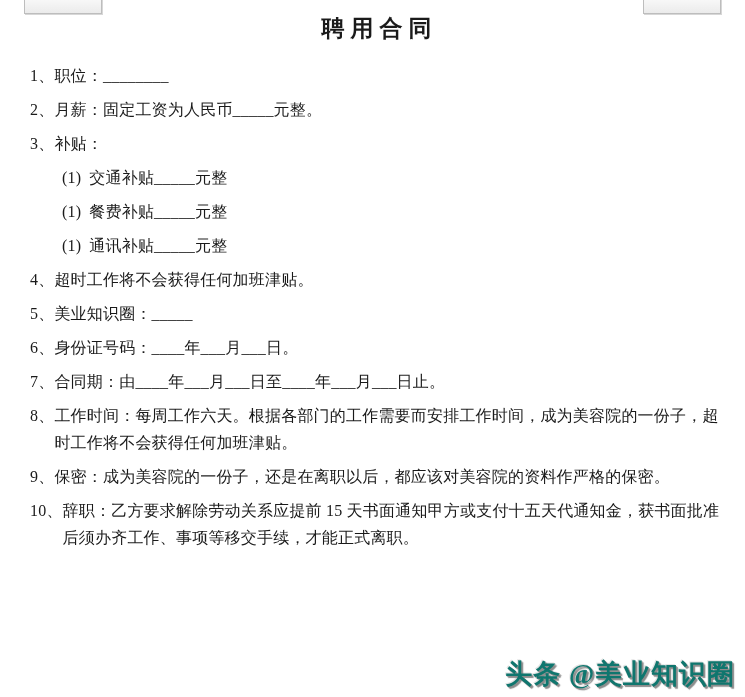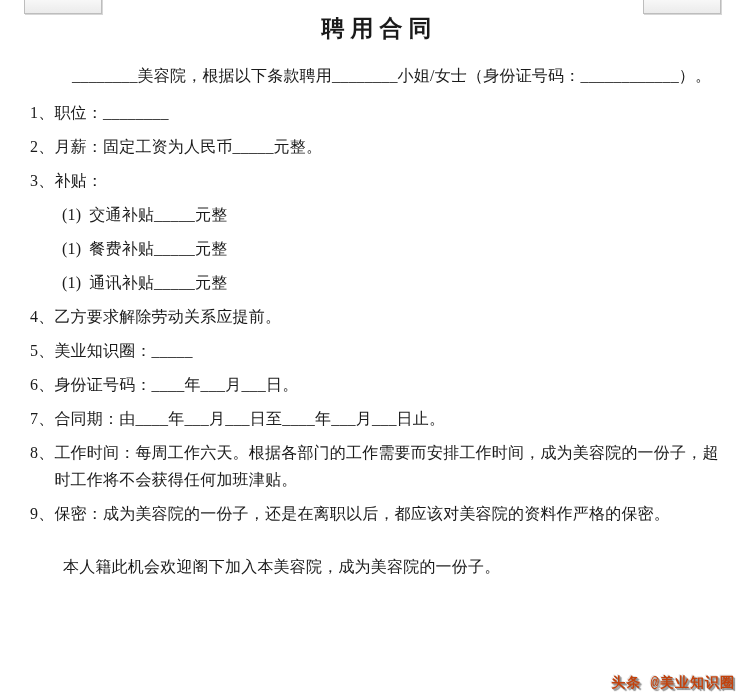--- a/index.html
+++ b/index.html
@@ -75,40 +75,39 @@
     margin: 26px 0 0 0;
     padding-left: 33px;
     font-size: 16px;
     line-height: 27px;
     letter-spacing: 0.2px;
   }
   .watermark {
     position: absolute;
     right: 10px;
     bottom: 5px;
-    font-family: Liberation Mono, monospace;
-    font-size: 14px;
+    font-family: Liberation Serif, serif;
+    font-size: 27px;
     font-weight: bold;
     letter-spacing: 1px;
     white-space: nowrap;
-    color: #c2410c;
+    color: #0f766e;
     text-shadow: 2px 2px 1px #8c8c8c, 1px 1px 0 #a8a8a8, -1px -1px 0 #e3e3e3;
   }
 </style>
 </head>
 <body>
 
 <div class="page">
 
   <div class="corner corner-left"></div>
   <div class="corner corner-right"></div>
 
   <h1 class="title">聘用合同</h1>
 
-  <p class="intro">________美容院，根据以下条款聘用________小姐/女士（身份证号码：____________）。</p>
 
   <div class="clause">
     <span class="num">1、</span>
     <span class="txt">职位：________</span>
   </div>
 
   <div class="clause">
     <span class="num">2、</span>
     <span class="txt">月薪：固定工资为人民币_____元整。</span>
   </div>
@@ -128,21 +127,21 @@
     <span class="txt">餐费补贴_____元整</span>
   </div>
 
   <div class="clause sub">
     <span class="num">(1)</span>
     <span class="txt">通讯补贴_____元整</span>
   </div>
 
   <div class="clause">
     <span class="num">4、</span>
-    <span class="txt">乙方要求解除劳动关系应提前。</span>
+    <span class="txt">超时工作将不会获得任何加班津贴。</span>
   </div>
 
   <div class="clause">
     <span class="num">5、</span>
     <span class="txt">美业知识圈：_____</span>
   </div>
 
   <div class="clause">
     <span class="num">6、</span>
     <span class="txt">身份证号码：____年___月___日。</span>
@@ -156,18 +155,21 @@
   <div class="clause">
     <span class="num">8、</span>
     <span class="txt">工作时间：每周工作六天。根据各部门的工作需要而安排工作时间，成为美容院的一份子，超时工作将不会获得任何加班津贴。</span>
   </div>
 
   <div class="clause">
     <span class="num">9、</span>
     <span class="txt">保密：成为美容院的一份子，还是在离职以后，都应该对美容院的资料作严格的保密。</span>
   </div>
 
+  <div class="clause">
+    <span class="num">10、</span>
+    <span class="txt">辞职：乙方要求解除劳动关系应提前 15 天书面通知甲方或支付十五天代通知金，获书面批准后须办齐工作、事项等移交手续，才能正式离职。</span>
+  </div>
 
-  <p class="closing">本人籍此机会欢迎阁下加入本美容院，成为美容院的一份子。</p>
 
   <div class="watermark">头条 @美业知识圈</div>
 
 </div>
 
 </body></html>

